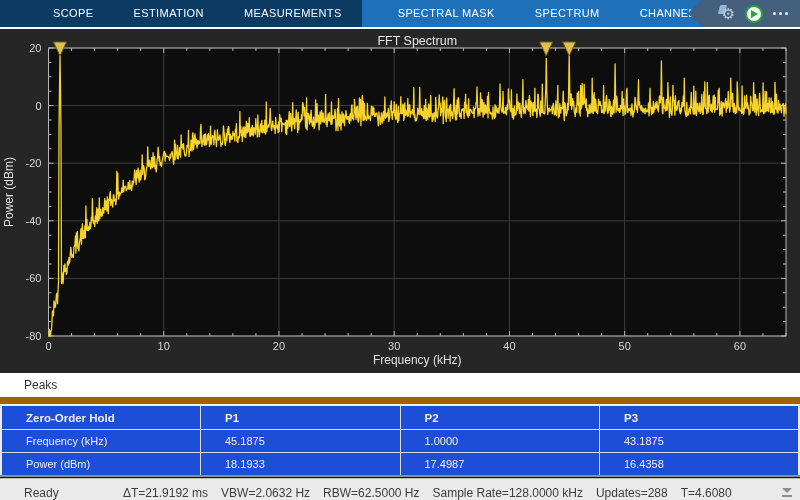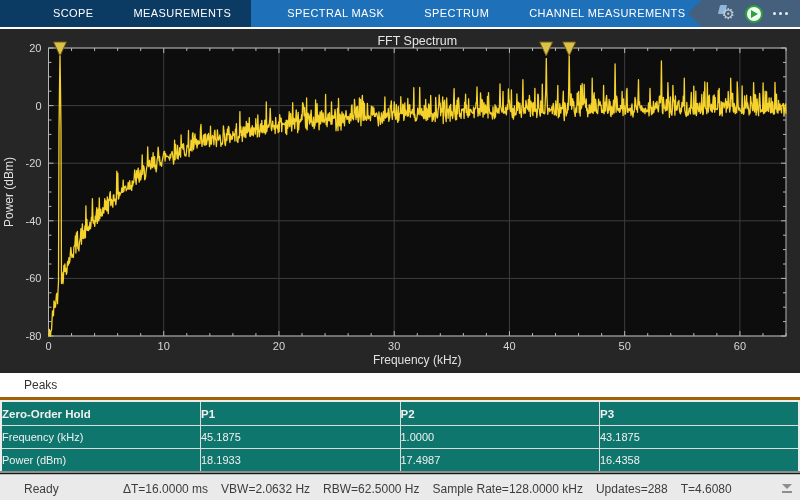--- a/index.html
+++ b/index.html
@@ -19,40 +19,41 @@
   .icon-gear .glyph{position:relative;}
   .icon-play{width:14px;height:14px;border-radius:50%;background:#f4faf4;border:2px solid #2ca23c;display:flex;align-items:center;justify-content:center;}
   .play-tri{width:0;height:0;border-left:7px solid #2ca23c;border-top:4px solid transparent;border-bottom:4px solid transparent;margin-left:1px;}
   .icon-more{display:flex;gap:3px;align-items:center;padding:4px 0;}
   .icon-more i{width:3px;height:3px;border-radius:50%;background:#eaf0f6;}
   
   .plot-panel{height:344px;position:relative;background:#262626;}
   .plot-panel svg{position:absolute;left:0;top:0;}
   
   .peaks-header{height:24px;background:#fff;display:flex;align-items:center;padding-left:24px;
-                font-size:12px;color:#333;border-bottom:3px solid #a16207;}
+                font-size:12px;color:#333;border-bottom:7px solid #a16207;}
   .table-zone{height:74px;background:#161616;box-sizing:border-box;}
   table.peaks{width:100%;border-collapse:collapse;table-layout:fixed;
               border:2px solid #ececec;border-bottom:2px solid #8f8f8f;}
-  table.peaks th,table.peaks td{border:1px solid #dcdcdc;height:22px;padding:0 0;font-size:11px;
-              color:#f0f0f0;text-align:left;background:#0f766e;font-weight:normal;white-space:nowrap;overflow:hidden;}
+  table.peaks th,table.peaks td{border:1px solid #dcdcdc;height:22px;padding:0 24px;font-size:11px;
+              color:#f0f0f0;text-align:left;background:#1d4ed8;font-weight:normal;white-space:nowrap;overflow:hidden;}
   table.peaks th{font-weight:bold;font-size:11.5px;height:23px;}
   
   .status-bar{height:28px;background:#eaeaea;border-top:1px solid #bdbdbd;display:flex;align-items:center;
               font-size:12px;color:#3d3d3d;position:relative;gap:23px;}
   .status-state{margin-left:24px;min-width:50px;}
   .status-items{display:flex;gap:13px;margin-left:26px;white-space:nowrap;overflow:hidden;flex:1;}
   .dock-icon{position:absolute;right:0;top:0;bottom:0;width:26px;background:#eaeaea;display:flex;align-items:center;justify-content:center;}
 </style>
 </head>
 <body>
 
 <div class="toolbar">
   <div class="tab-group dark">
     <div class="tab">SCOPE</div>
+    <div class="tab">ESTIMATION</div>
     <div class="tab">MEASUREMENTS</div>
   </div>
   <div class="tab-group light">
     <div class="tab">SPECTRAL MASK</div>
     <div class="tab">SPECTRUM</div>
     <div class="tab">CHANNEL MEASUREMENTS</div>
   </div>
   <div class="actions">
     <span class="icon-gear"><span class="chip"></span><span class="glyph">⚙</span></span>
     <span class="icon-play">
@@ -238,21 +239,21 @@
       <td>17.4987</td>
       <td>16.4358</td>
     </tr>
   </tbody>
     </table>
 </div>
 
 <div class="status-bar">
   <span class="status-state">Ready</span>
   <span class="status-items">
-    <span>ΔT=16.0000 ms</span>
+    <span>ΔT=21.9192 ms</span>
     <span>VBW=2.0632 Hz</span>
     <span>RBW=62.5000 Hz</span>
     <span>Sample Rate=128.0000 kHz</span>
     <span>Updates=288</span>
     <span>T=4.6080</span>
   </span>
   <span class="dock-icon">
     <svg width="12" height="10" viewBox="0 0 12 10">
         <polygon points="1,0 11,0 6,5" fill="#8e8e8e"></polygon>
         <rect x="1" y="7" width="10" height="2" fill="#8e8e8e"></rect>

